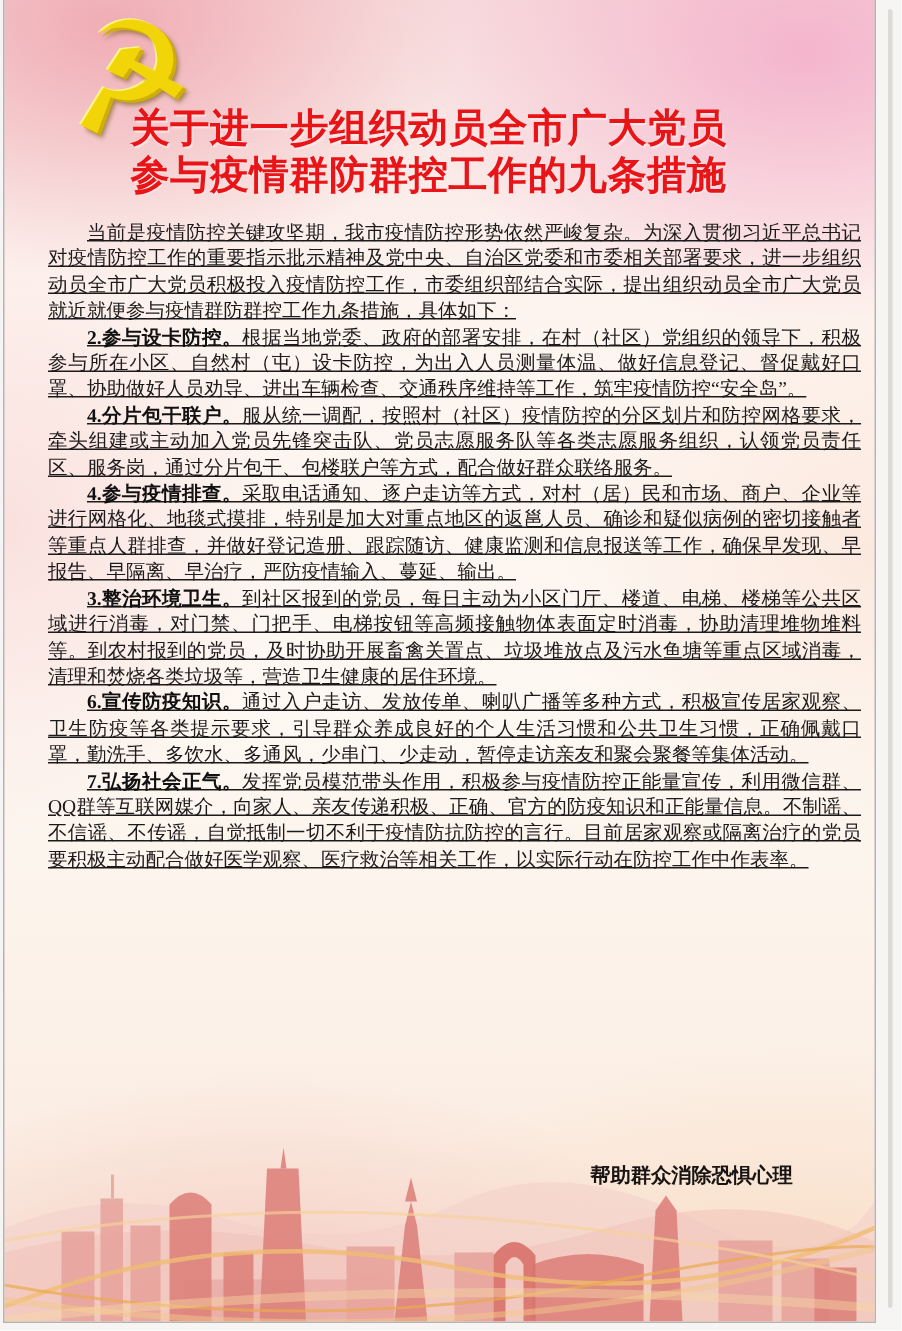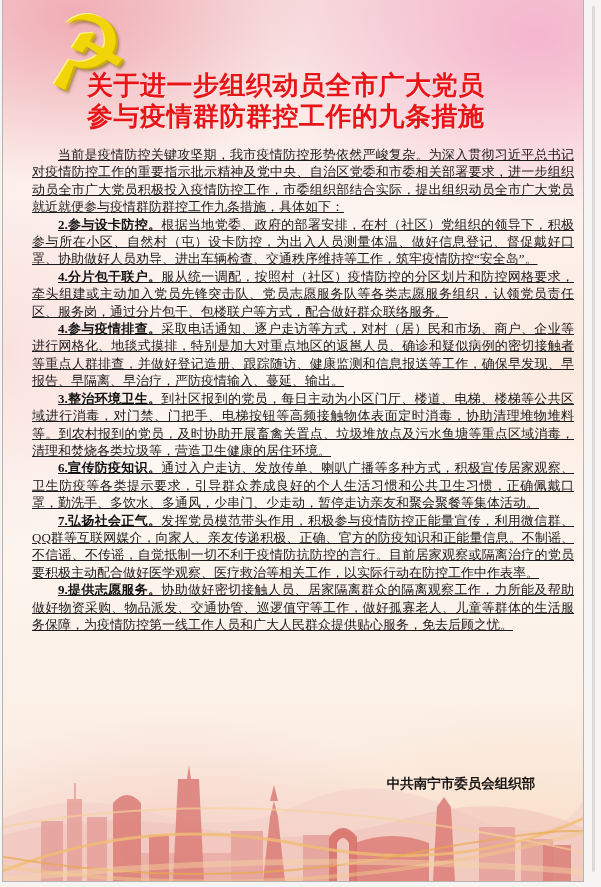--- a/index.html
+++ b/index.html
@@ -52,25 +52,24 @@
     </div>
 
     <div class="bodytext">
       <p>当前是疫情防控关键攻坚期，我市疫情防控形势依然严峻复杂。为深入贯彻习近平总书记对疫情防控工作的重要指示批示精神及党中央、自治区党委和市委相关部署要求，进一步组织动员全市广大党员积极投入疫情防控工作，市委组织部结合实际，提出组织动员全市广大党员就近就便参与疫情群防群控工作九条措施，具体如下：</p>
       <p><b>2.参与设卡防控。</b><span>根据当地党委、政府的部署安排，在村（社区）党组织的领导下，积极参与所在小区、自然村（屯）设卡防控，为出入人员测量体温、做好信息登记、督促戴好口罩、协助做好人员劝导、进出车辆检查、交通秩序维持等工作，筑牢疫情防控“安全岛”。</span></p>
       <p><b>4.分片包干联户。</b><span>服从统一调配，按照村（社区）疫情防控的分区划片和防控网格要求，牵头组建或主动加入党员先锋突击队、党员志愿服务队等各类志愿服务组织，认领党员责任区、服务岗，通过分片包干、包楼联户等方式，配合做好群众联络服务。</span></p>
       <p><b>4.参与疫情排查。</b><span>采取电话通知、逐户走访等方式，对村（居）民和市场、商户、企业等进行网格化、地毯式摸排，特别是加大对重点地区的返邕人员、确诊和疑似病例的密切接触者等重点人群排查，并做好登记造册、跟踪随访、健康监测和信息报送等工作，确保早发现、早报告、早隔离、早治疗，严防疫情输入、蔓延、输出。</span></p>
       <p><b>3.整治环境卫生。</b><span>到社区报到的党员，每日主动为小区门厅、楼道、电梯、楼梯等公共区域进行消毒，对门禁、门把手、电梯按钮等高频接触物体表面定时消毒，协助清理堆物堆料等。到农村报到的党员，及时协助开展畜禽关置点、垃圾堆放点及污水鱼塘等重点区域消毒，清理和焚烧各类垃圾等，营造卫生健康的居住环境。</span></p>
       <p><b>6.宣传防疫知识。</b><span>通过入户走访、发放传单、喇叭广播等多种方式，积极宣传居家观察、卫生防疫等各类提示要求，引导群众养成良好的个人生活习惯和公共卫生习惯，正确佩戴口罩，勤洗手、多饮水、多通风，少串门、少走动，暂停走访亲友和聚会聚餐等集体活动。</span></p>
       <p><b>7.弘扬社会正气。</b><span>发挥党员模范带头作用，积极参与疫情防控正能量宣传，利用微信群、QQ群等互联网媒介，向家人、亲友传递积极、正确、官方的防疫知识和正能量信息。不制谣、不信谣、不传谣，自觉抵制一切不利于疫情防抗防控的言行。目前居家观察或隔离治疗的党员要积极主动配合做好医学观察、医疗救治等相关工作，以实际行动在防控工作中作表率。</span></p>
-      <p><b>9.提供志愿服务。</b><span>协助做好密切接触人员、居家隔离群众的隔离观察工作，力所能及帮助做好物资采购、物品派发、交通协管、巡逻值守等工作，做好孤寡老人、儿童等群体的生活服务保障，为疫情防控第一线工作人员和广大人民群众提供贴心服务，免去后顾之忧。</span></p>
     </div>
 
     <div class="signature">
-      <div>中共南宁市委员会组织部</div>
+      <div>帮助群众消除恐惧心理</div>
     </div>
 
     <svg class="skyline" viewBox="0 0 582 120" preserveAspectRatio="none">
       <path d="M0,58 Q70,28 150,52 T300,42 T460,52 T582,36 L582,120 L0,120 Z" fill="#f3d0ca" opacity="0.55"></path>
       <path d="M0,74 Q100,48 200,68 T400,58 T582,68 L582,120 L0,120 Z" fill="#efbfb7" opacity="0.5"></path>
       <g fill="#e49b95" opacity="0.75">
         <rect x="38" y="60" width="22" height="60"></rect>
         <rect x="64" y="38" width="15" height="82"></rect>
         <path d="M71,38 L71,22 L73,22 L73,38 Z"></path>
         <rect x="84" y="56" width="20" height="64"></rect>

